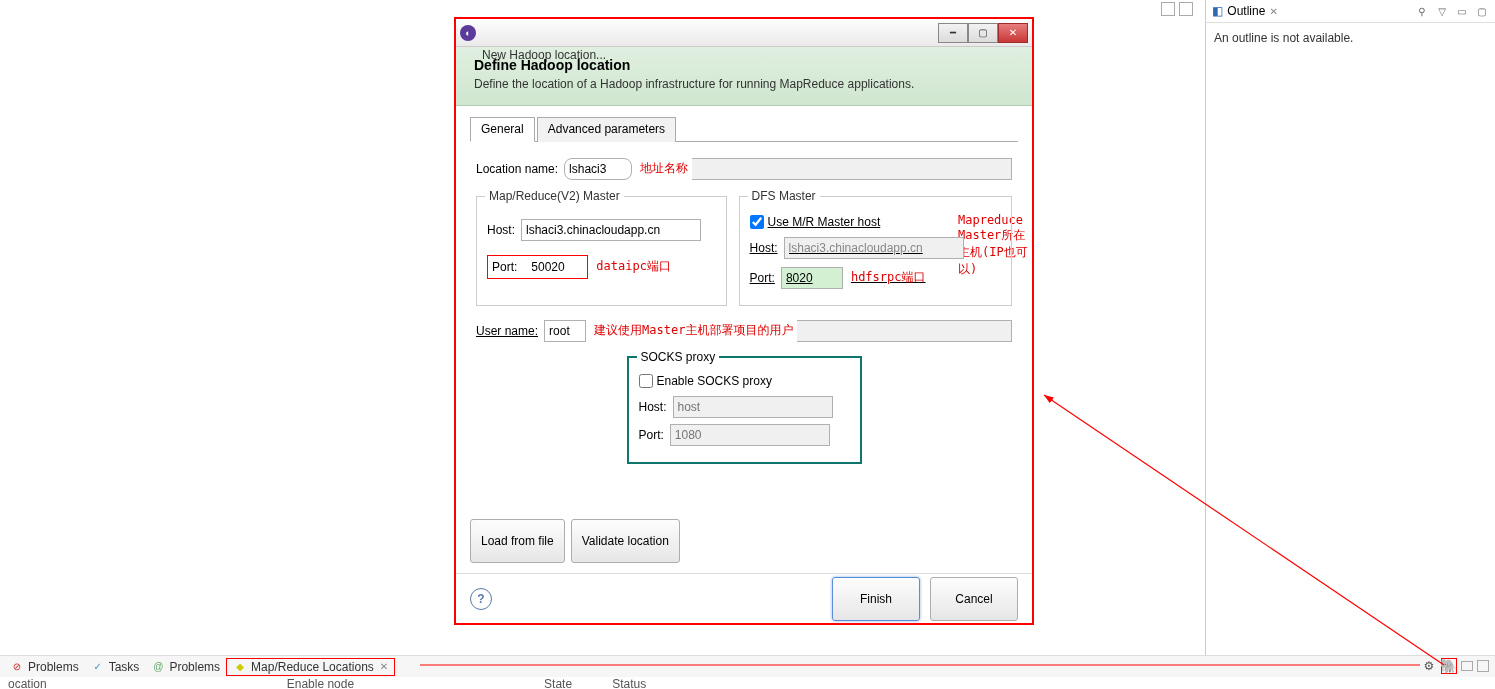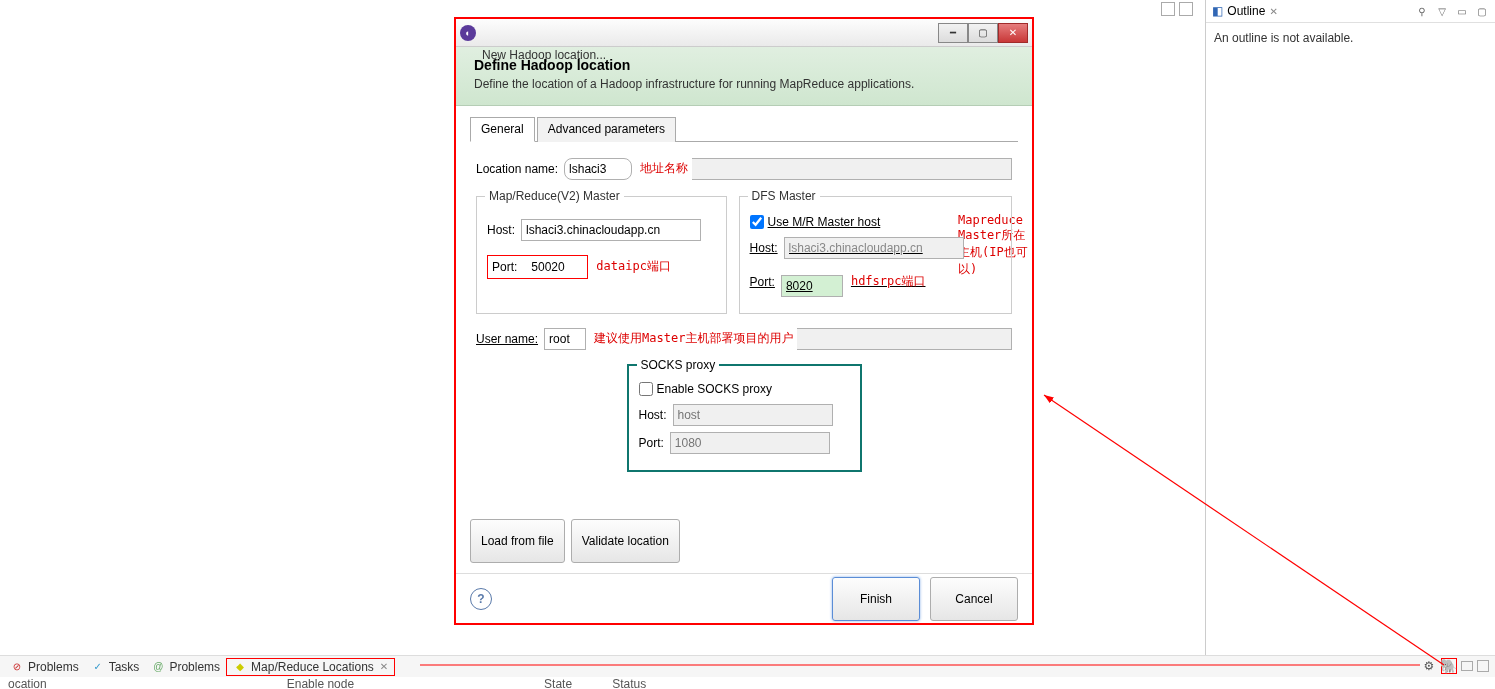--- a/index.html
+++ b/index.html
@@ -156,21 +156,21 @@
         <div class="checkbox-row">
           <input type="checkbox" checked="" class="redbox" style="">
           <label>Use M/R Master host</label>
         </div>
         <div class="row">
           <label>Host:</label>
           <input disabled="" style="width: 180px;" value="lshaci3.chinacloudapp.cn">
         </div>
         <div class="row port-green" style="margin-top:8px">
           <label>Port:</label>
-          <input class="redbox" style="width: 62px; margin-top: 8px;" value="8020">
+          <input class="redbox" style="width: 62px;" value="8020">
           <span class="redtext">hdfsrpc端口</span>
         </div>
       </div>
     </div>
 
     <div class="row" style="margin-top:14px">
       <label style="text-decoration:underline">User name:</label>
       <input class="redbox" style="width: 42px;" value="root">
       <span class="redtext">建议使用Master主机部署项目的用户</span>
       <input style="flex: 1 1 0%; margin-left: 4px; border-left: none;" disabled="">

